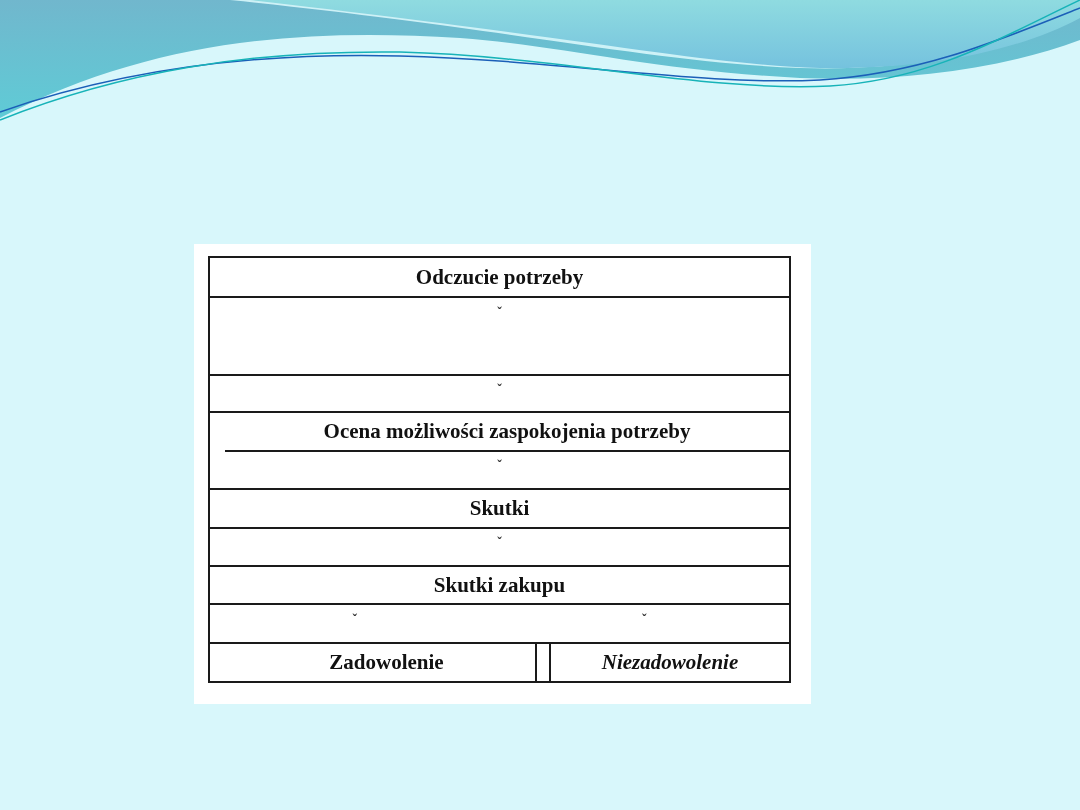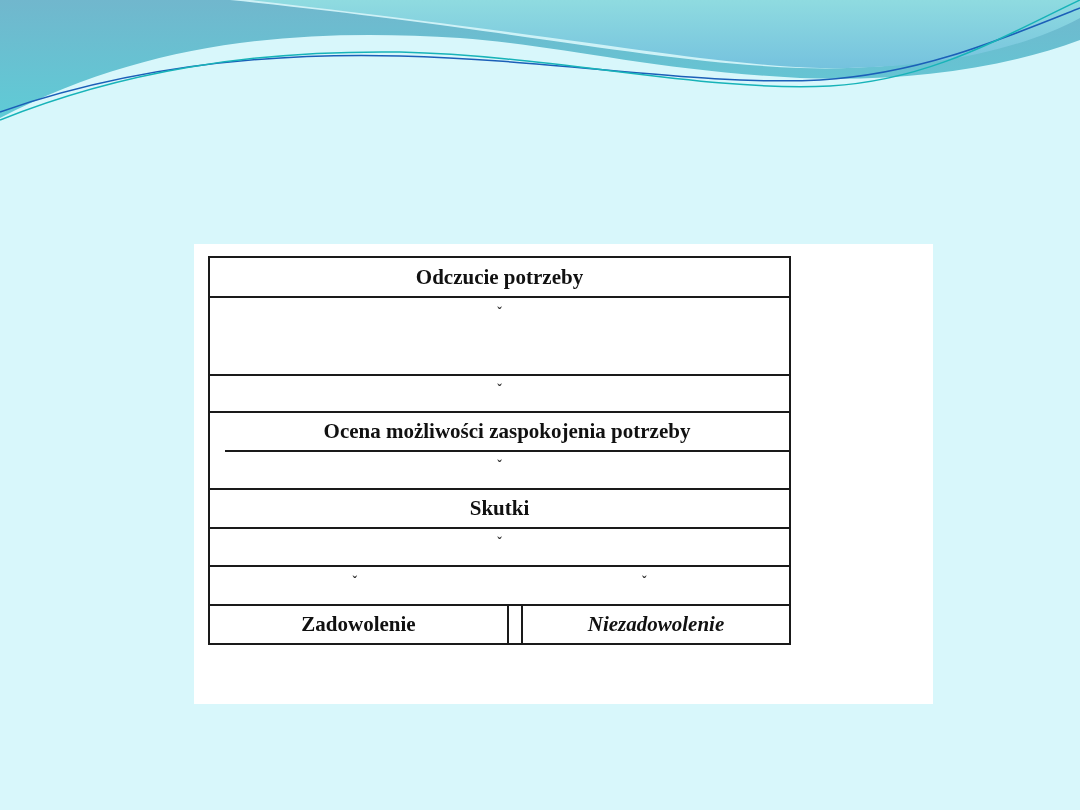--- a/index.html
+++ b/index.html
@@ -1,19 +1,19 @@
 <!DOCTYPE html>
 <html><head>
 <meta charset="utf-8">
 <style>
   html, body { margin:0; padding:0; }
   body { width:1080px; height:810px; position:relative; overflow:hidden;
          background:#d8f7fb; font-family:"Liberation Serif", serif; }
   .bg-waves { position:absolute; left:0; top:0; width:1080px; height:140px; }
-  .card { position:absolute; left:194px; top:244px; width:739px; height:460px; background:#ffffff; }
+  .card { position:absolute; left:194px; top:244px; width:617px; height:460px; background:#ffffff; }
   .tbl { position:absolute; left:14px; top:12px; width:583px; border:2px solid #1a1a1a; box-sizing:border-box; }
   .row { position:relative; border-bottom:2px solid #1a1a1a; box-sizing:border-box;
          display:flex; align-items:center; justify-content:center; font-weight:bold; font-size:21px; color:#111; }
   .row:last-child { border-bottom:none; }
   .arrow { font-size:14px; font-weight:bold; color:#333; line-height:1; }
   .split { display:flex; width:100%; height:100%; }
   .split .cell { display:flex; align-items:center; justify-content:center; }
   .two-arrows { display:flex; width:100%; height:100%; }
   .two-arrows .cell { flex:1; display:flex; justify-content:center; align-items:flex-start; padding-top:8px; }
 </style>
@@ -54,33 +54,36 @@
     </div>
     <div class="row" style="height:38px; align-items:flex-start; padding-top:7px;">
       <span class="arrow">ˇ</span>
     </div>
     <div class="row" style="height:39px;">
       <span>Skutki</span>
     </div>
     <div class="row" style="height:38px; align-items:flex-start; padding-top:7px;">
       <span class="arrow">ˇ</span>
     </div>
+    <div class="row" style="height:38px;">
+      <span>Skutki zakupu</span>
+    </div>
     <div class="row" style="height:39px;">
       <div class="two-arrows">
         <div class="cell">
             <span class="arrow">ˇ</span>
           </div>
         <div class="cell">
             <span class="arrow">ˇ</span>
           </div>
       </div>
     </div>
     <div class="row" style="height:37px;">
       <div class="split">
-        <div class="cell" style="width:297px; border-right:2px solid #1a1a1a;">
+        <div class="cell" style="width:297px; border-right:2px solid #1a1a1a;padding-left:28px;">
           <span>Zadowolenie</span>
         </div>
         <div style="width:12px; border-right:2px solid #1a1a1a;"></div>
         <div class="cell" style="flex:1;font-style:italic;">
           <span>Niezadowolenie</span>
         </div>
       </div>
     </div>
   </div>
 </div>

